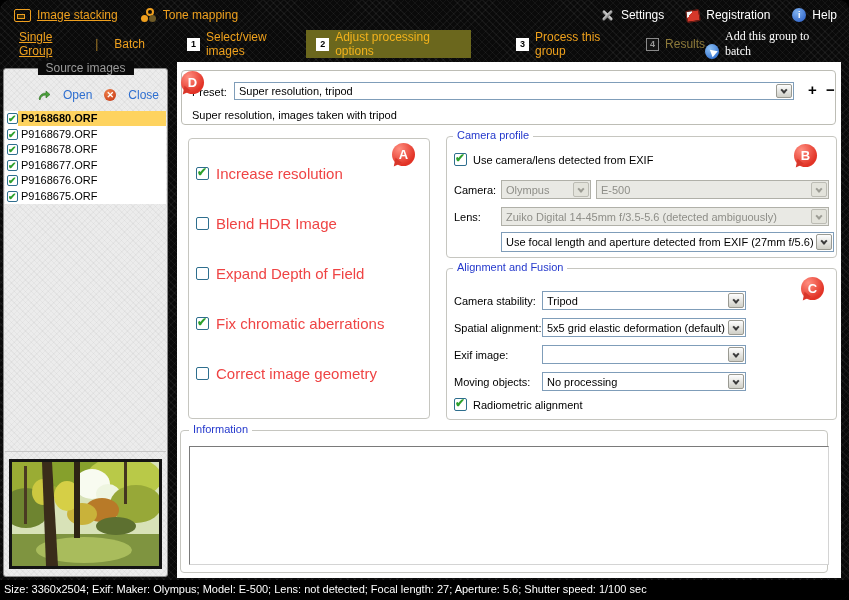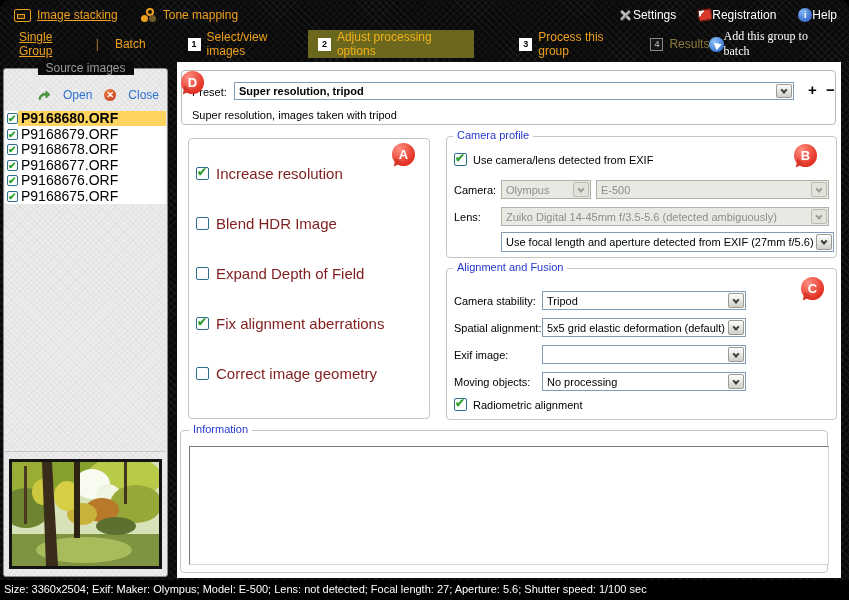--- a/index.html
+++ b/index.html
@@ -7,21 +7,21 @@
   .app { position:relative; width:849px; height:600px; overflow:hidden;
          background-color:#0a0a0a;
          background-image: repeating-linear-gradient(45deg, rgba(255,255,255,0.05) 0 1px, transparent 1px 5px),
                            repeating-linear-gradient(135deg, rgba(255,255,255,0.04) 0 1px, transparent 1px 5px); border-radius: 10px; }
 
   
   .topbar { position:absolute; left:0; top:0; width:849px; height:30px; display:flex; align-items:center; padding:0 12px 0 14px; }
   .navbar { position:absolute; left:0; top:30px; width:836px; height:28px; display:flex; align-items:center; }
   .olink { color:#efa01e; font-size:12px; display:flex; align-items:center; gap:6px; cursor:default; }
   .olink.u .lbl { text-decoration:underline; }
-  .wlink { color:#fff; font-size:12px; display:flex; align-items:center; }
+  .wlink { color:#fff; font-size:12px; display:flex; align-items:flex-end; gap:6px; }
   .spacer { flex:1; }
 
   .icon-imgstack { position:relative; width:17px; height:13px; border:1px solid #ef9f1e; border-radius:2px; }
   .icon-imgstack i { position:absolute; left:2px; bottom:2px; width:8px; height:5px; border:1px solid #ef9f1e; background:#3a2c08; }
   .icon-tone { position:relative; width:17px; height:14px; }
   .icon-tone i { position:absolute; width:7px; height:7px; border-radius:50%; }
   .icon-tone .t1 { left:6px; top:0; border:2px solid #ef9f1e; width:8px; height:8px; background:transparent; }
   .icon-tone .t2 { left:1px; bottom:0; background:#ef9f1e; }
   .icon-tone .t3 { right:1px; bottom:0; background:#6e5a26; }
 
@@ -46,21 +46,21 @@
              background-color:#ececec;
              background-image: repeating-linear-gradient(45deg, rgba(0,0,0,0.035) 0 1px, transparent 1px 4px),
                                repeating-linear-gradient(135deg, rgba(0,0,0,0.03) 0 1px, transparent 1px 4px); }
   .sidebar .legend { position:absolute; top:-8px; left:50%; transform:translateX(-50%); background:#0a0a0a; color:#9a9a9a; font-size:12px; padding:0 8px; white-space:nowrap; }
   .openclose { position:absolute; top:19px; right:8px; display:flex; align-items:center; gap:12px; }
   .bluelink { display:flex; align-items:center; gap:12px; color:#2e6fd0; font-size:12px; }
   .icon-close { width:12px; height:12px; border-radius:50%; background:radial-gradient(circle at 35% 30%, #f08048, #c03010); color:#fff; font-size:9px; font-weight:bold; line-height:12px; text-align:center; }
 
   .filelist { position:absolute; left:1px; top:42px; width:161px; }
   .frow { display:flex; align-items:center; height:15.5px; background:#fff; }
-  .frow .fname { flex:1; font-size:14px; color:#000; padding-left:3px; line-height:15px; white-space:nowrap; overflow:hidden; }
+  .frow .fname { flex:1; font-size:11px; color:#000; padding-left:3px; line-height:15px; white-space:nowrap; overflow:hidden; }
   .frow.sel .fname { background:#fed35f; font-weight:bold; }
 
   .cb { position:relative; width:13px; height:13px; background:#fff; border:1px solid #2e6e8e; border-radius:2px; flex:none; }
   .cb .mark { position:absolute; left:0px; top:-3px; font-size:12px; line-height:14px; color:#2da02d; font-weight:bold; }
   .cb.s { width:11px; height:11px; margin-left:2px; }
   .cb.s .mark { font-size:10px; top:-2px; }
 
   .thumbarea { position:absolute; left:1px; bottom:1px; width:161px; height:124px; border-top:1px solid #c6c6c6; }
   .thumb { position:absolute; left:4px; top:7px; width:153px; height:110px; border:3px solid #141414; background:#9aa84a; }
   .thumb svg { display:block; width:100%; height:100%; }
@@ -74,21 +74,21 @@
 
   .combo { position:absolute; border:1px solid #7f9db9; background:#fff; font-size:11px; color:#000; }
   .combo .val { position:absolute; left:4px; right:19px; top:50%; transform:translateY(-50%); white-space:nowrap; overflow:hidden; }
   .combo .btn { position:absolute; top:1px; right:1px; bottom:1px; width:16px; background:linear-gradient(#fefefe,#cfcfc7); border:1px solid #9a9a92; border-radius:2px; }
   .combo .chev { position:absolute; left:50%; top:50%; width:5px; height:5px; border-right:2px solid #3a3a3a; border-bottom:2px solid #3a3a3a; transform:translate(-50%,-68%) rotate(45deg); }
   .combo.disabled { background:#e9e9e4; border-color:#b0b0a8; color:#8e8e88; }
   .combo.disabled .btn { background:#e3e3db; border-color:#bcbcb4; }
   .combo.disabled .chev { border-color:#9c9c94; }
 
   .optrow { position:absolute; left:7px; display:flex; align-items:center; gap:7px; }
-  .optrow .olabel { font-size:15px; color:#7f1d1d; white-space:nowrap; }
+  .optrow .olabel { font-size:15px; color:#ef4444; white-space:nowrap; }
   .cbrow { position:absolute; display:flex; align-items:center; gap:6px; }
   .cbrow .clabel { font-size:11px; color:#000; white-space:nowrap; }
 
   .pm { position:absolute; font-size:15px; font-weight:bold; color:#000; line-height:18px; }
 
   .infotext { position:absolute; left:8px; top:15px; width:640px; height:119px; background:#fff;
               border-top:1px solid #7a7a7a; border-left:1px solid #7a7a7a; border-right:1px solid #d4d4d4; border-bottom:1px solid #d4d4d4; }
 
   
   .balloon { position:absolute; width:23px; height:23px; border-radius:50%; background:radial-gradient(circle at 32% 26%, #ff8e80, #e23326 70%); color:#fff; font-size:13px; font-weight:bold; text-align:center; line-height:23px; z-index:50; }
@@ -246,21 +246,21 @@
           <rect x="112" y="0" width="3" height="42" fill="#443520"></rect>
         </svg>
       </div>
     </div>
   </div>
 
   <div class="main">
 
     <div class="box" style="left:4px; top:8px; width:655px; height:55px;">
       <span class="slabel" style="left:10px; top:15px;">Preset:</span>
-      <div class="combo" style="left:52px; top:11px; width:560px; height:18px;font-weight:bold;">
+      <div class="combo" style="left:52px; top:11px; width:560px; height:18px;">
         <span class="val">Super resolution, tripod</span>
         <span class="btn">
             <span class="chev"></span>
           </span>
       </div>
       <span class="pm" style="left:626px; top:10px;">+</span>
       <span class="pm" style="left:644px; top:10px;">−</span>
       <span class="slabel" style="left:10px; top:38px;">Super resolution, images taken with tripod</span>
     </div>
 
@@ -280,21 +280,21 @@
       <div class="optrow" style="top:76px;">
         <span class="cb">
             <span class="mark"></span>
           </span>
         <span class="olabel">Blend HDR Image</span>
       </div>
       <div class="optrow" style="top:176px;">
         <span class="cb">
             <span class="mark">✔</span>
           </span>
-        <span class="olabel">Fix alignment aberrations</span>
+        <span class="olabel">Fix chromatic aberrations</span>
       </div>
       <div class="optrow" style="top:226px;">
         <span class="cb">
             <span class="mark"></span>
           </span>
         <span class="olabel">Correct image geometry</span>
       </div>
     </div>
 
     <div class="fieldset" style="left:269px; top:74px; width:391px; height:122px;">

